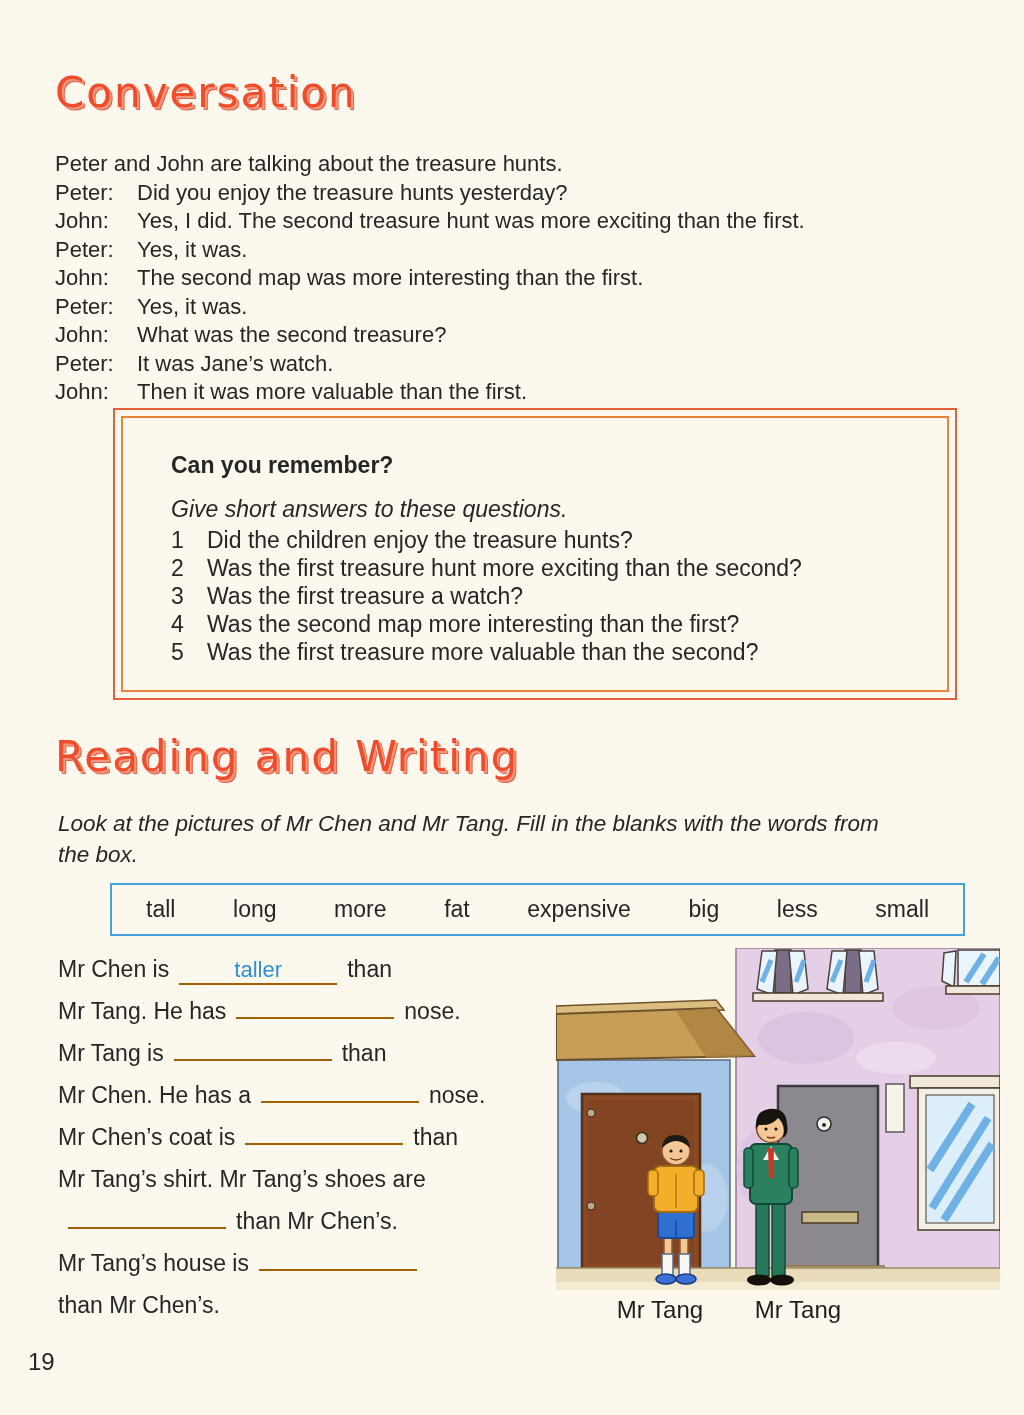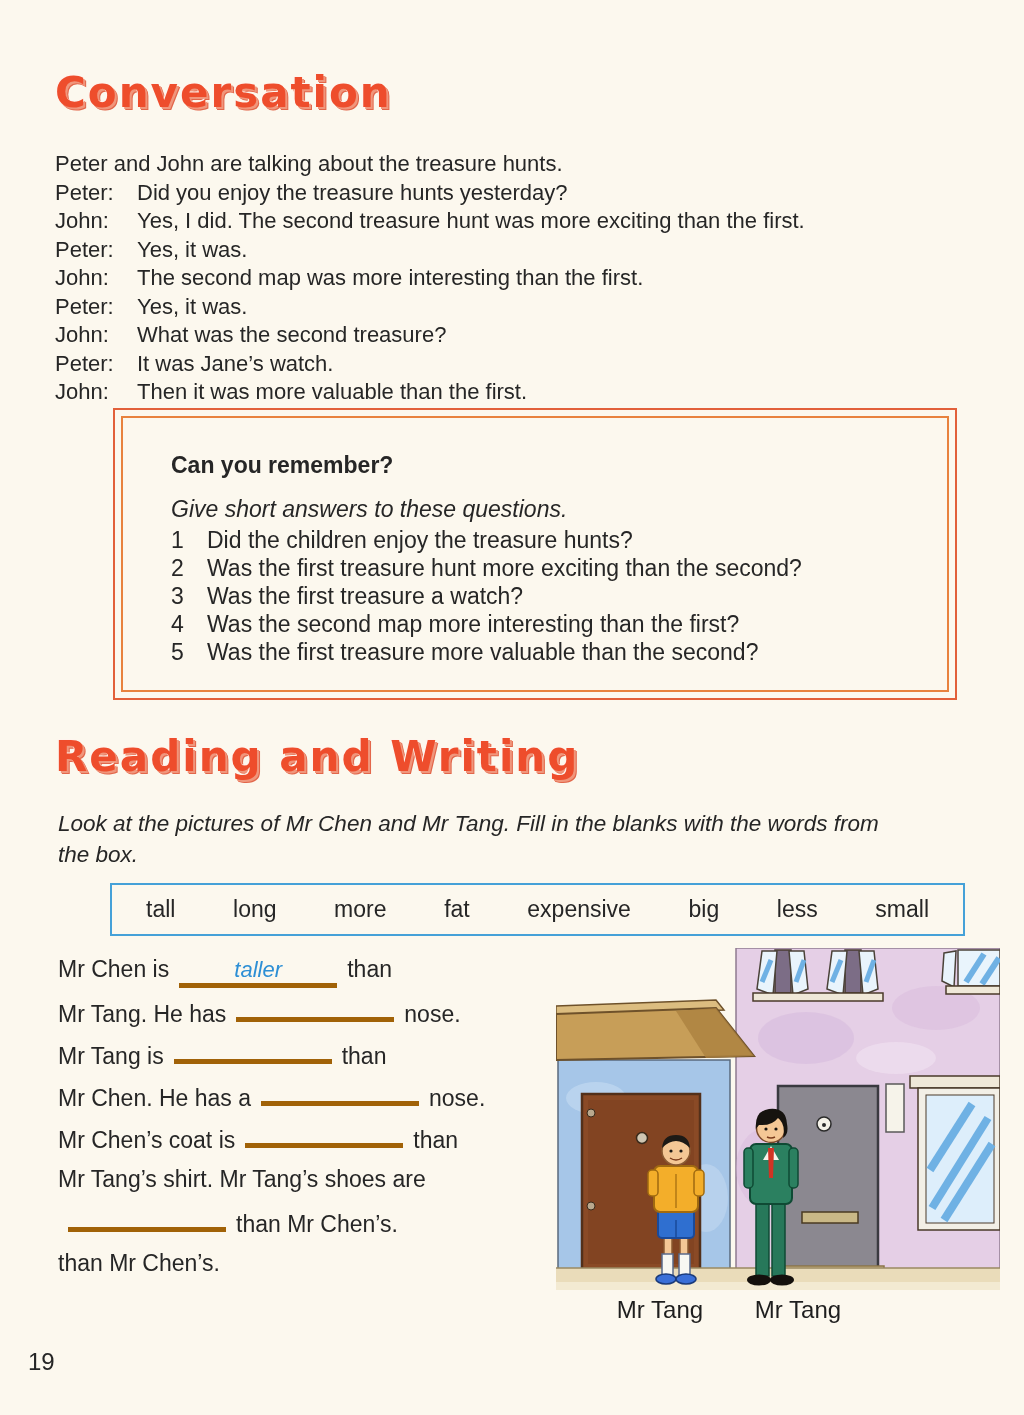--- a/index.html
+++ b/index.html
@@ -5,21 +5,21 @@
   html,body { margin:0; padding:0; background:#e8e4da; }
   .page {
     position:relative; width:1024px; height:1415px; margin:0 auto;
     background:#fcf8ee;
     font-family:"Liberation Sans", sans-serif;
     color:#262626; overflow:hidden;
   }
   .bubble-heading {
     position:absolute; margin:0;
     font-family:"DejaVu Sans", sans-serif;
-    font-weight:bold; font-size:42px; letter-spacing:2px;
+    font-weight:normal; font-size:42px; letter-spacing:2px;
     color:#ee4d2c;
     text-shadow:-1px -1px 0 #fff4ee, 2px 2px 0 #f0967c, 3px 3px 0 #e2664a;
   }
   #conversation-heading { left:55px; top:68px; }
   #rw-heading { left:55px; top:732px; }
 
   .dialogue { position:absolute; left:55px; top:142px; width:935px; font-size:22px; line-height:28.5px; }
   .dia-intro { margin:8px 0 0 0; }
   .dia-row { display:flex; }
   .speaker { width:82px; flex:0 0 82px; }
@@ -44,22 +44,22 @@
     position:absolute; left:110px; top:883px; width:855px; height:53px;
     border:2px solid #45a1d8; box-sizing:border-box;
     display:flex; align-items:center; justify-content:space-between;
     padding:0 34px; font-size:23px;
   }
 
   .exercise { position:absolute; left:58px; top:948px; width:490px; font-size:23px; }
   .fill-line { height:42px; line-height:42px; white-space:nowrap; }
   .blank {
     display:inline-block; width:158px; height:27px;
-    border-bottom:5px solid #a16207; text-align:center;
-    margin:0 10px; vertical-align:baseline; line-height:27px;font-style:italic;
+    border-bottom:2px solid #a16207; text-align:center;
+    margin:0 10px; vertical-align:baseline; line-height:27px;
   }
   .answer { color:#2d8fd5; font-size:22px; }
 
   .illustration { position:absolute; left:556px; top:948px; width:444px; height:342px; }
   .fig-label { position:absolute; top:1296px; width:130px; text-align:center; font-size:24px; color:#1e1e1e; }
   #label-mr-tang { left:595px; }
   #label-mr-chan { left:733px; }
 
   .page-num { position:absolute; left:28px; top:1348px; font-size:24px; }
 </style>
@@ -196,20 +196,23 @@
       </div>
 
       <div class="fill-line">
         <span class="pre">Mr Tang’s shirt. Mr Tang’s shoes are</span>
       </div>
 
       <div class="fill-line">
         <span class="blank"><span class="answer"></span></span><span class="post">than Mr Chen’s.</span>
       </div>
 
+      <div class="fill-line">
+        <span class="pre">Mr Tang’s house is</span><span class="blank"><span class="answer"></span></span>
+      </div>
 
       <div class="fill-line">
         <span class="pre">than Mr Chen’s.</span>
       </div>
     </div>
 
   <svg class="illustration" viewBox="0 0 444 342">
 
     <g>
       <rect x="180" y="0" width="264" height="330" fill="#e5cfe6" stroke="#8f7b90" stroke-width="1.5"></rect>

